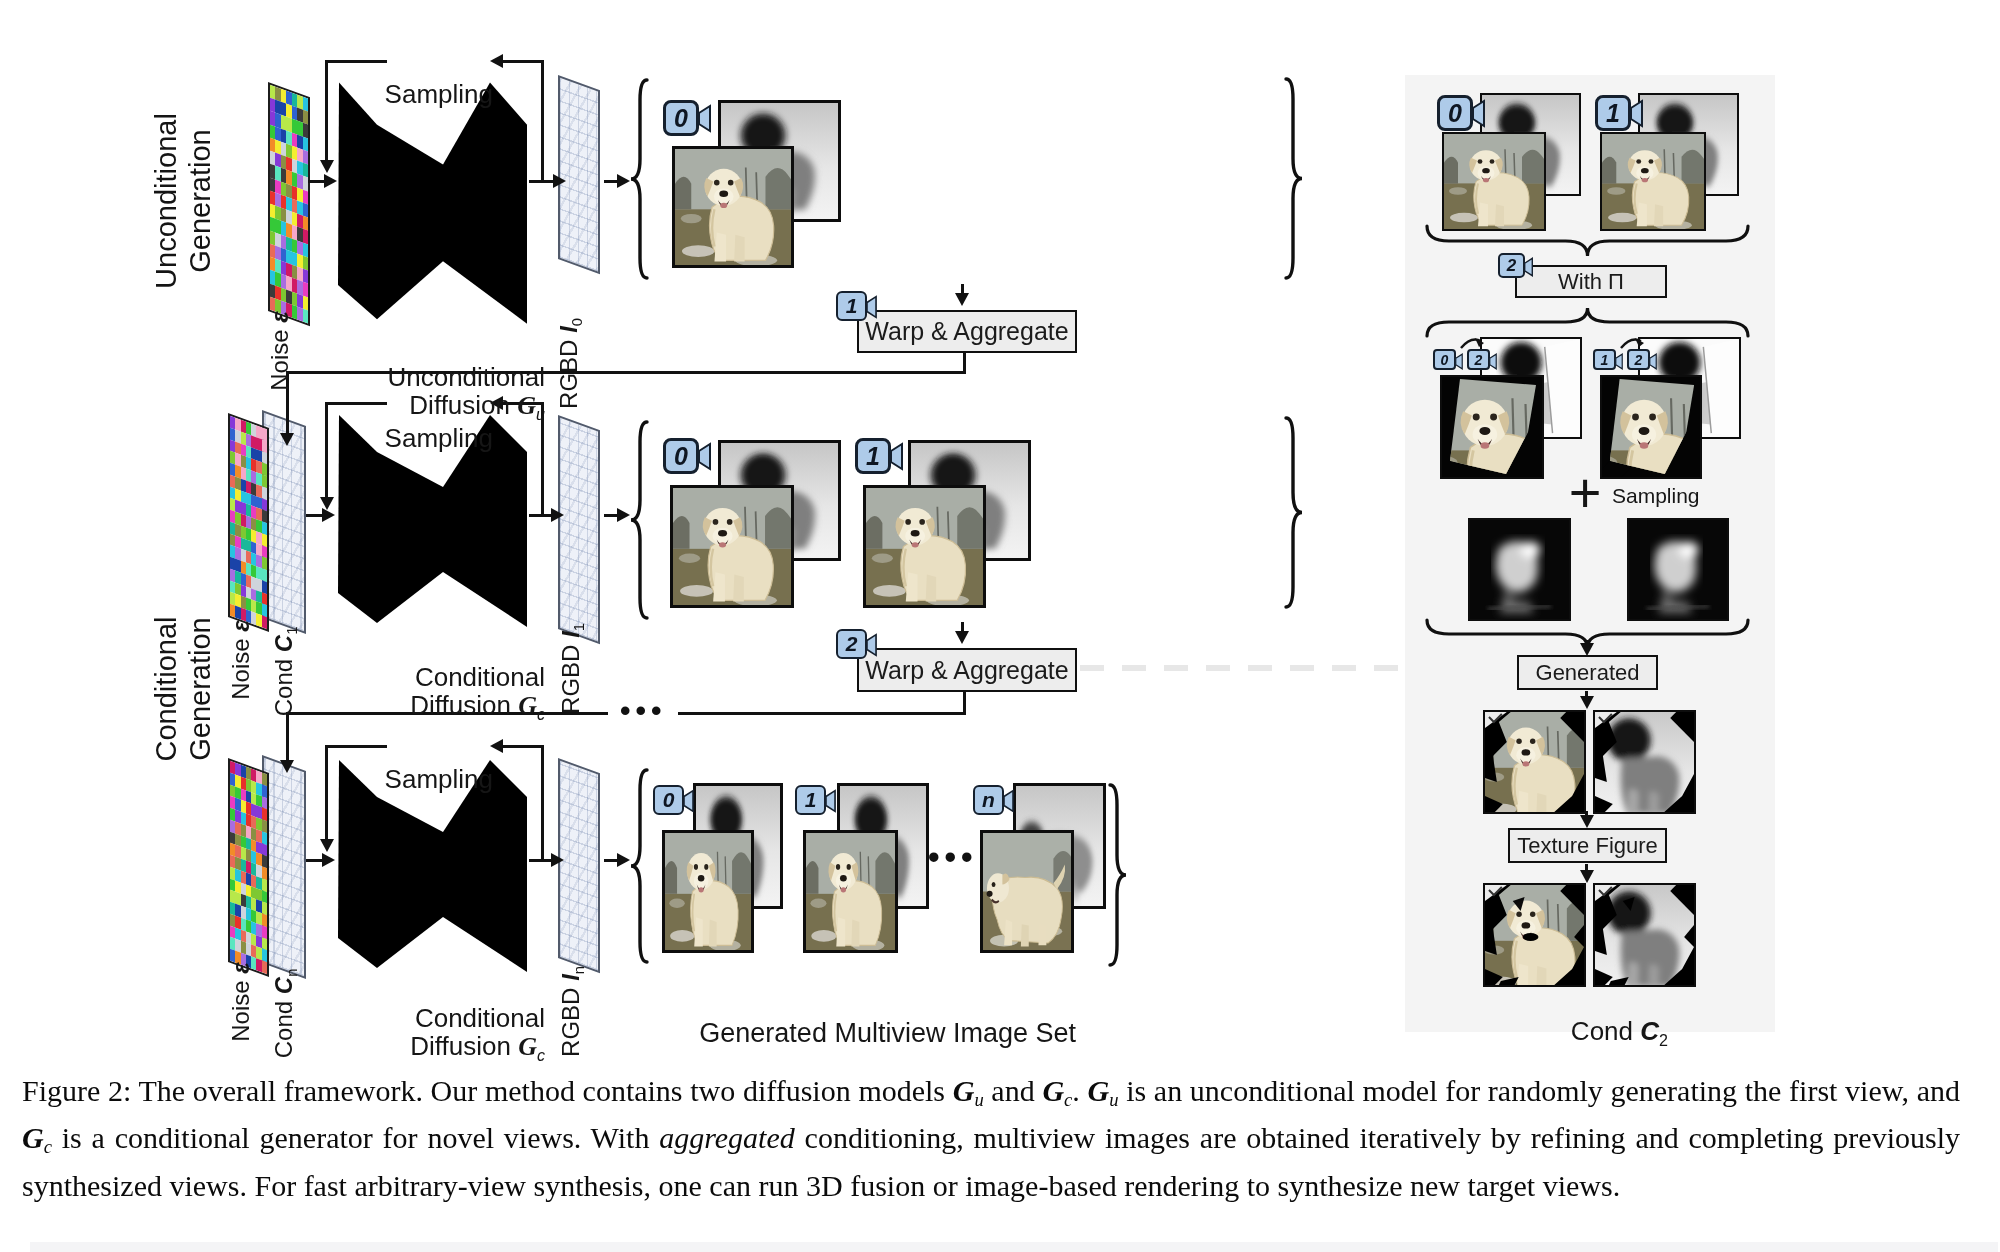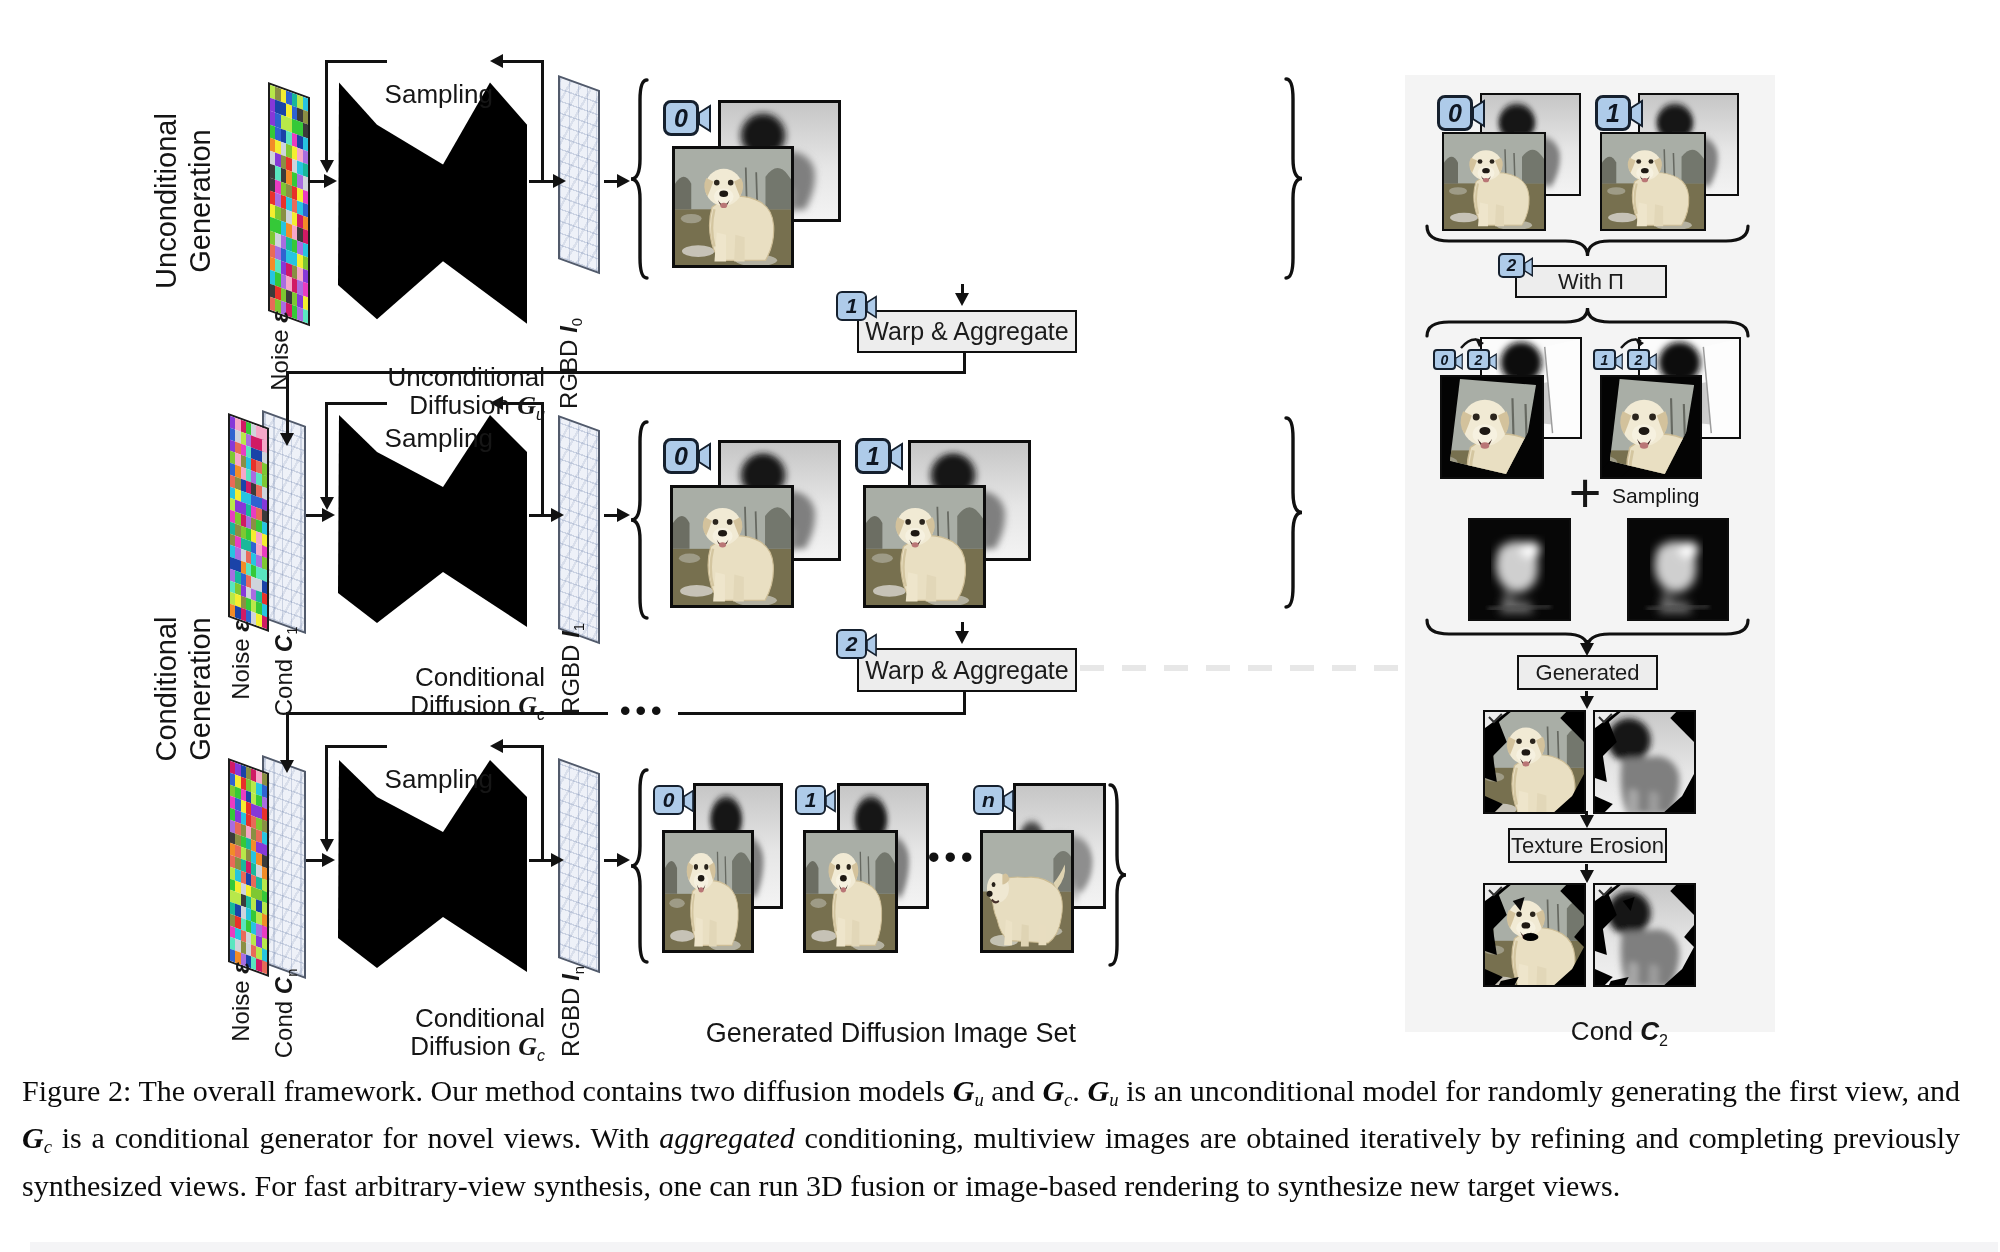--- a/index.html
+++ b/index.html
@@ -889,21 +889,21 @@
     <polygon points="26,8 17,3 21,12"></polygon>
   </svg>
 
 <div class="wbox panelbox" style="left:1515px;top:265px;width:152px;height:33px;">
     <span>With Π</span>
   </div>
 <div class="wbox panelbox" style="left:1517px;top:655px;width:141px;height:35px;">
     <span>Generated</span>
   </div>
 <div class="wbox panelbox" style="left:1508px;top:828px;width:159px;height:35px;">
-    <span>Texture Erosion</span>
+    <span>Texture Figure</span>
   </div>
 
 <svg data-brace="left" style="left:629px;top:78px;" width="20" height="202" viewBox="0 0 20 202">
     <path d="M 18 2 Q 11 2 11 22 L 11 81 Q 11 101 2 101 Q 11 101 11 121 L 11 180 Q 11 200 18 200" fill="none" stroke="#101010" stroke-width="3.4" stroke-linecap="round"></path>
   </svg>
 <svg data-brace="right" style="left:1284px;top:77px;" width="20" height="203" viewBox="0 0 20 203">
     <path transform="translate(20,0) scale(-1,1)" d="M 18 2 Q 11 2 11 22 L 11 81.5 Q 11 101.5 2 101.5 Q 11 101.5 11 121.5 L 11 181 Q 11 201 18 201" fill="none" stroke="#101010" stroke-width="3.4" stroke-linecap="round"></path>
   </svg>
 <svg data-brace="left" style="left:629px;top:420px;" width="20" height="200" viewBox="0 0 20 200">
     <path d="M 18 2 Q 11 2 11 22 L 11 80 Q 11 100 2 100 Q 11 100 11 120 L 11 178 Q 11 198 18 198" fill="none" stroke="#101010" stroke-width="3.4" stroke-linecap="round"></path>
@@ -958,19 +958,19 @@
   <div><span>Diffusion </span><span class="scriptg">G</span><sub class="it">c</sub></div>
 </div>
 <div class="lbl ctr" style="left:341px;top:972px;width:204px;font-size:26px;line-height:28px;">
   <div>Conditional</div>
   <div><span>Diffusion </span><span class="scriptg">G</span><sub class="it">c</sub></div>
 </div>
 
 <div class="dots" style="left:620px;top:694px;font-size:30px;">•••</div>
 <div class="dots" style="left:928px;top:838px;font-size:33px;">•••</div>
 
-<div class="lbl ctr" style="left:676px;top:986px;width:400px;font-size:27px;">Generated Diffusion Image Set</div>
+<div class="lbl ctr" style="left:676px;top:986px;width:400px;font-size:27px;">Generated Multiview Image Set</div>
 
 <div class="lbl" style="left:1563px;top:468px;width:44px;font-size:56px;font-weight:200;text-align:center;line-height:50px;">+</div>
 <div class="lbl" style="left:1612px;top:484px;font-size:21px;">Sampling</div>
 <div class="lbl ctr" style="left:1508px;top:984px;width:160px;font-size:26px;"><span>Cond </span><span class="bsym">C</span><sub>2</sub></div>
 
 <div class="caption" style="left:22px;top:1072px;width:1938px;"><span>Figure 2:  The overall framework.  Our method contains two diffusion models </span><span class="scriptg">G</span><span class="subn">u</span><span> and </span><span class="scriptg">G</span><span class="subn">c</span><span>.  </span><span class="scriptg">G</span><span class="subn">u</span><span> is an unconditional model for randomly generating the first view, and </span><span class="scriptg">G</span><span class="subn">c</span><span> is a conditional generator for novel views.  With </span><span class="it">aggregated</span><span> conditioning, multiview images are obtained iteratively by refining and completing previously synthesized views.  For fast arbitrary-view synthesis, one can run 3D fusion or image-based rendering to synthesize new target views.</span></div>
 
 </body></html>

